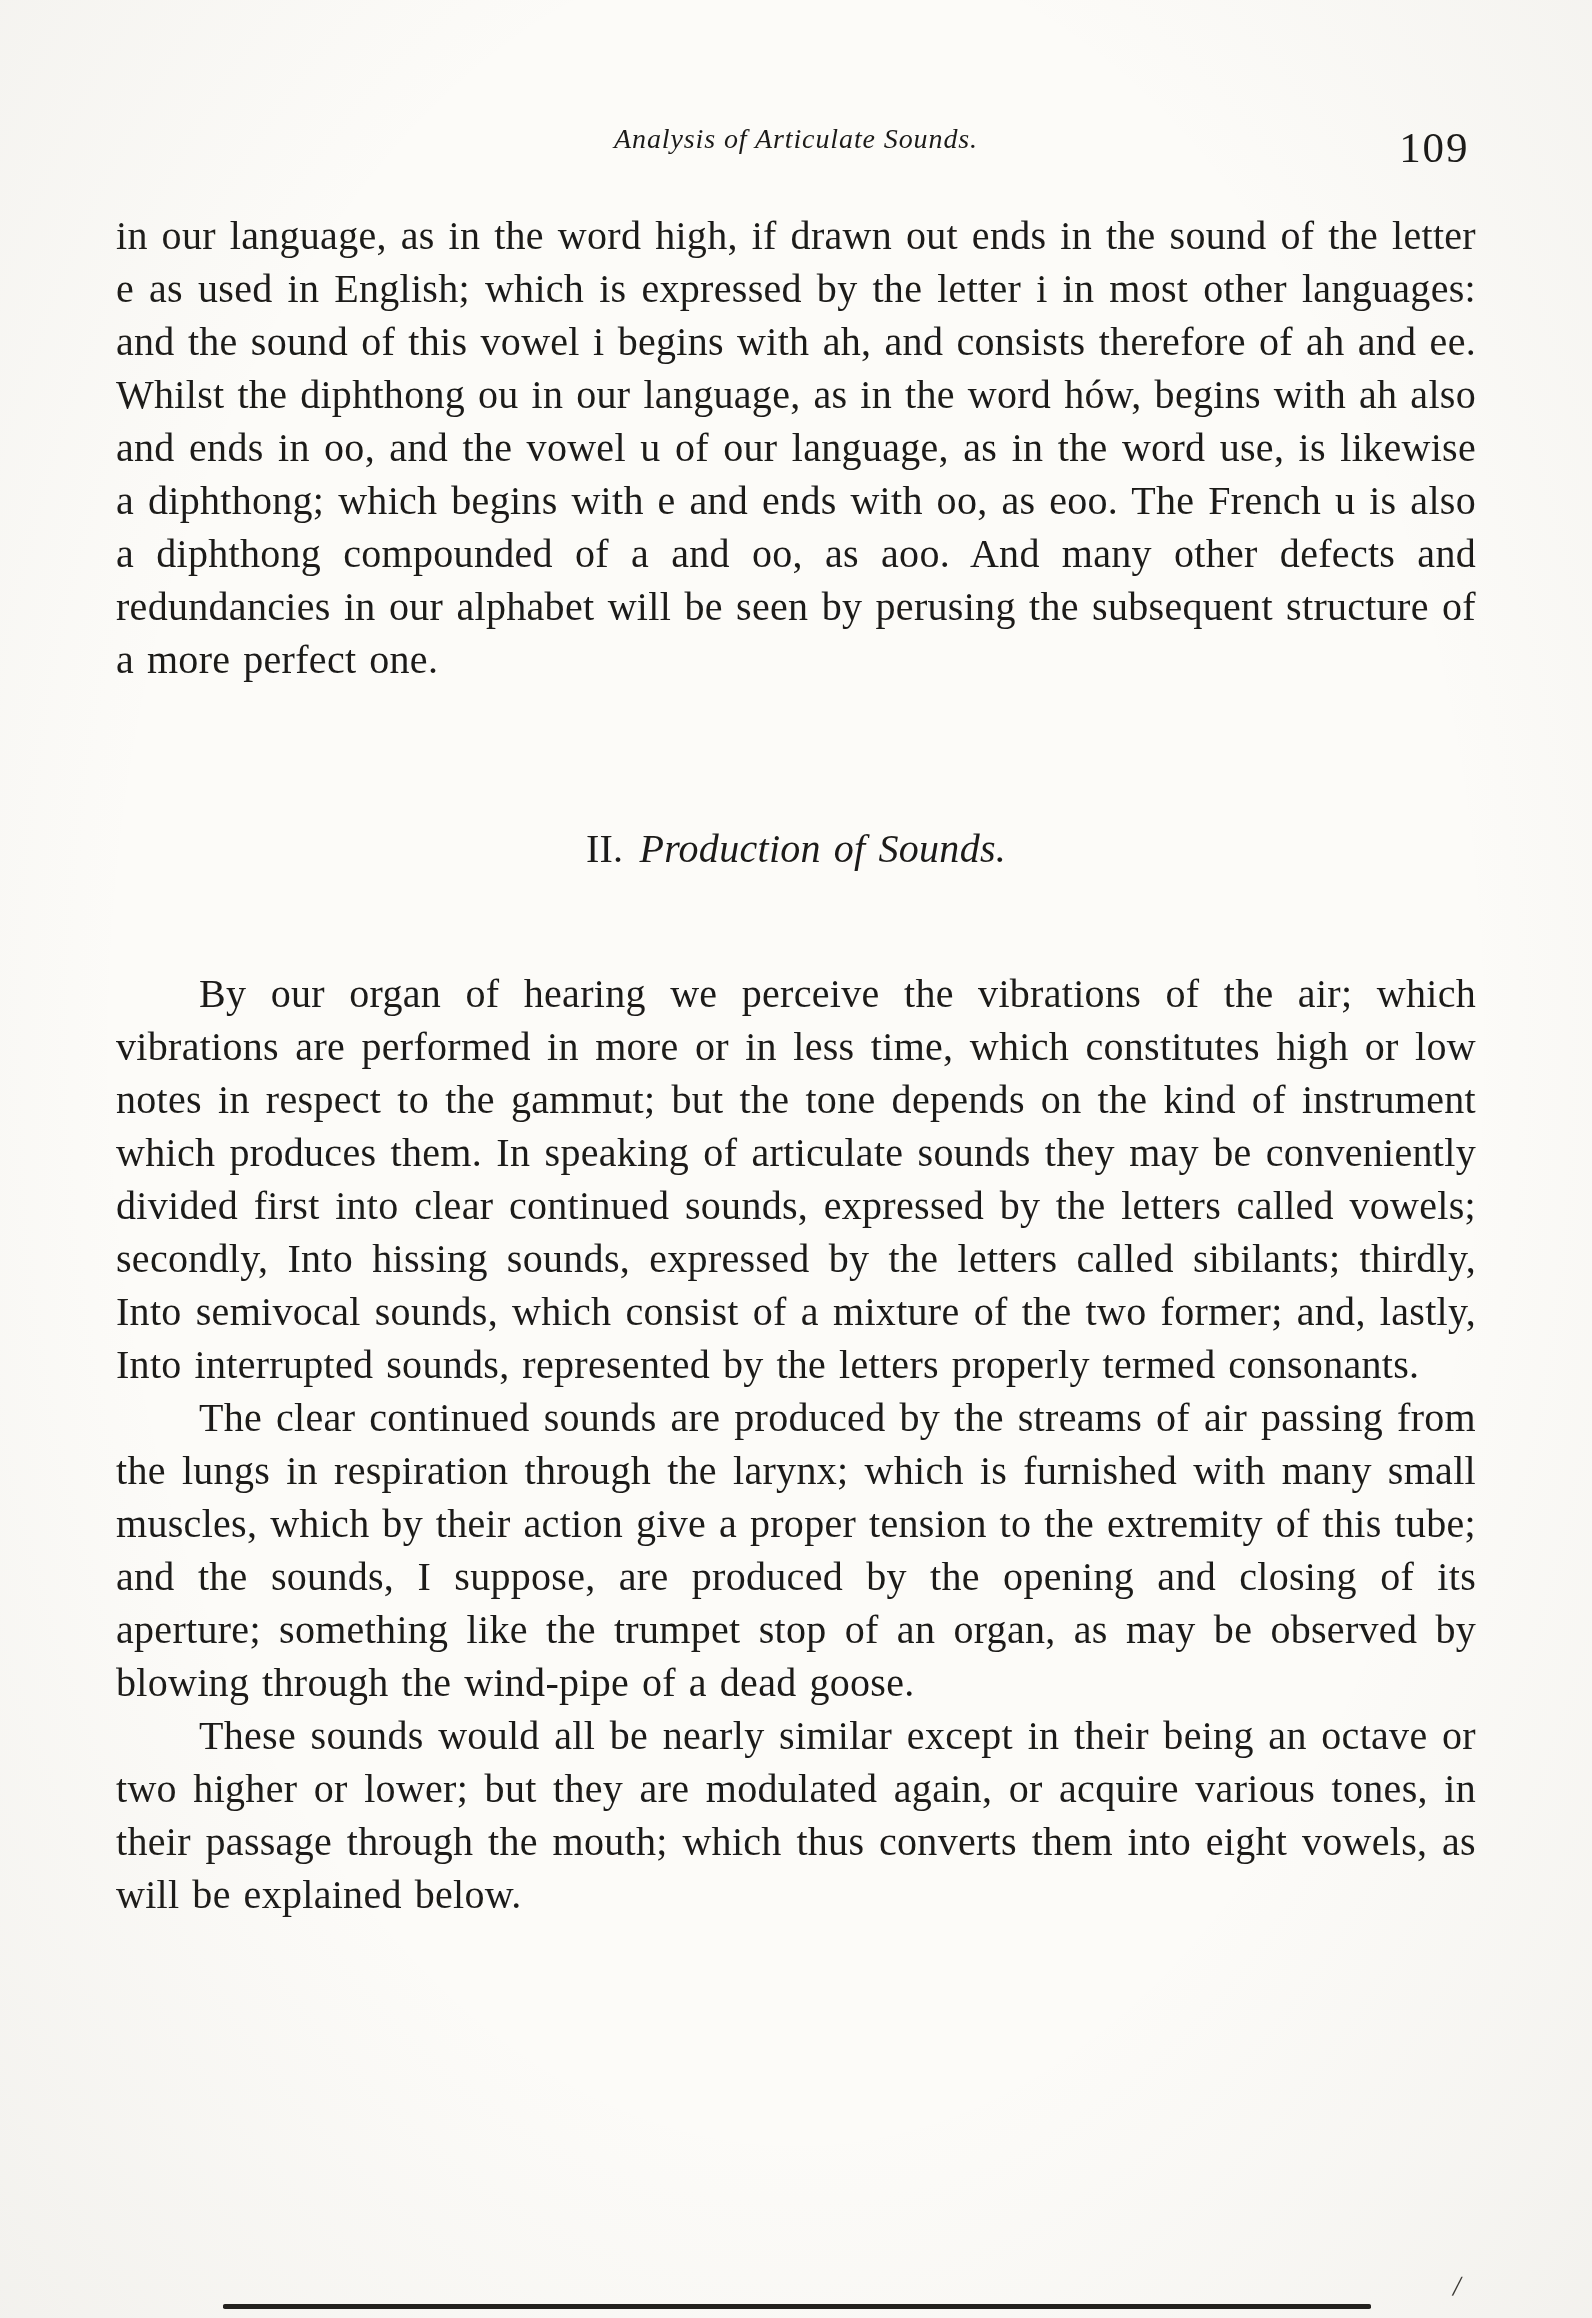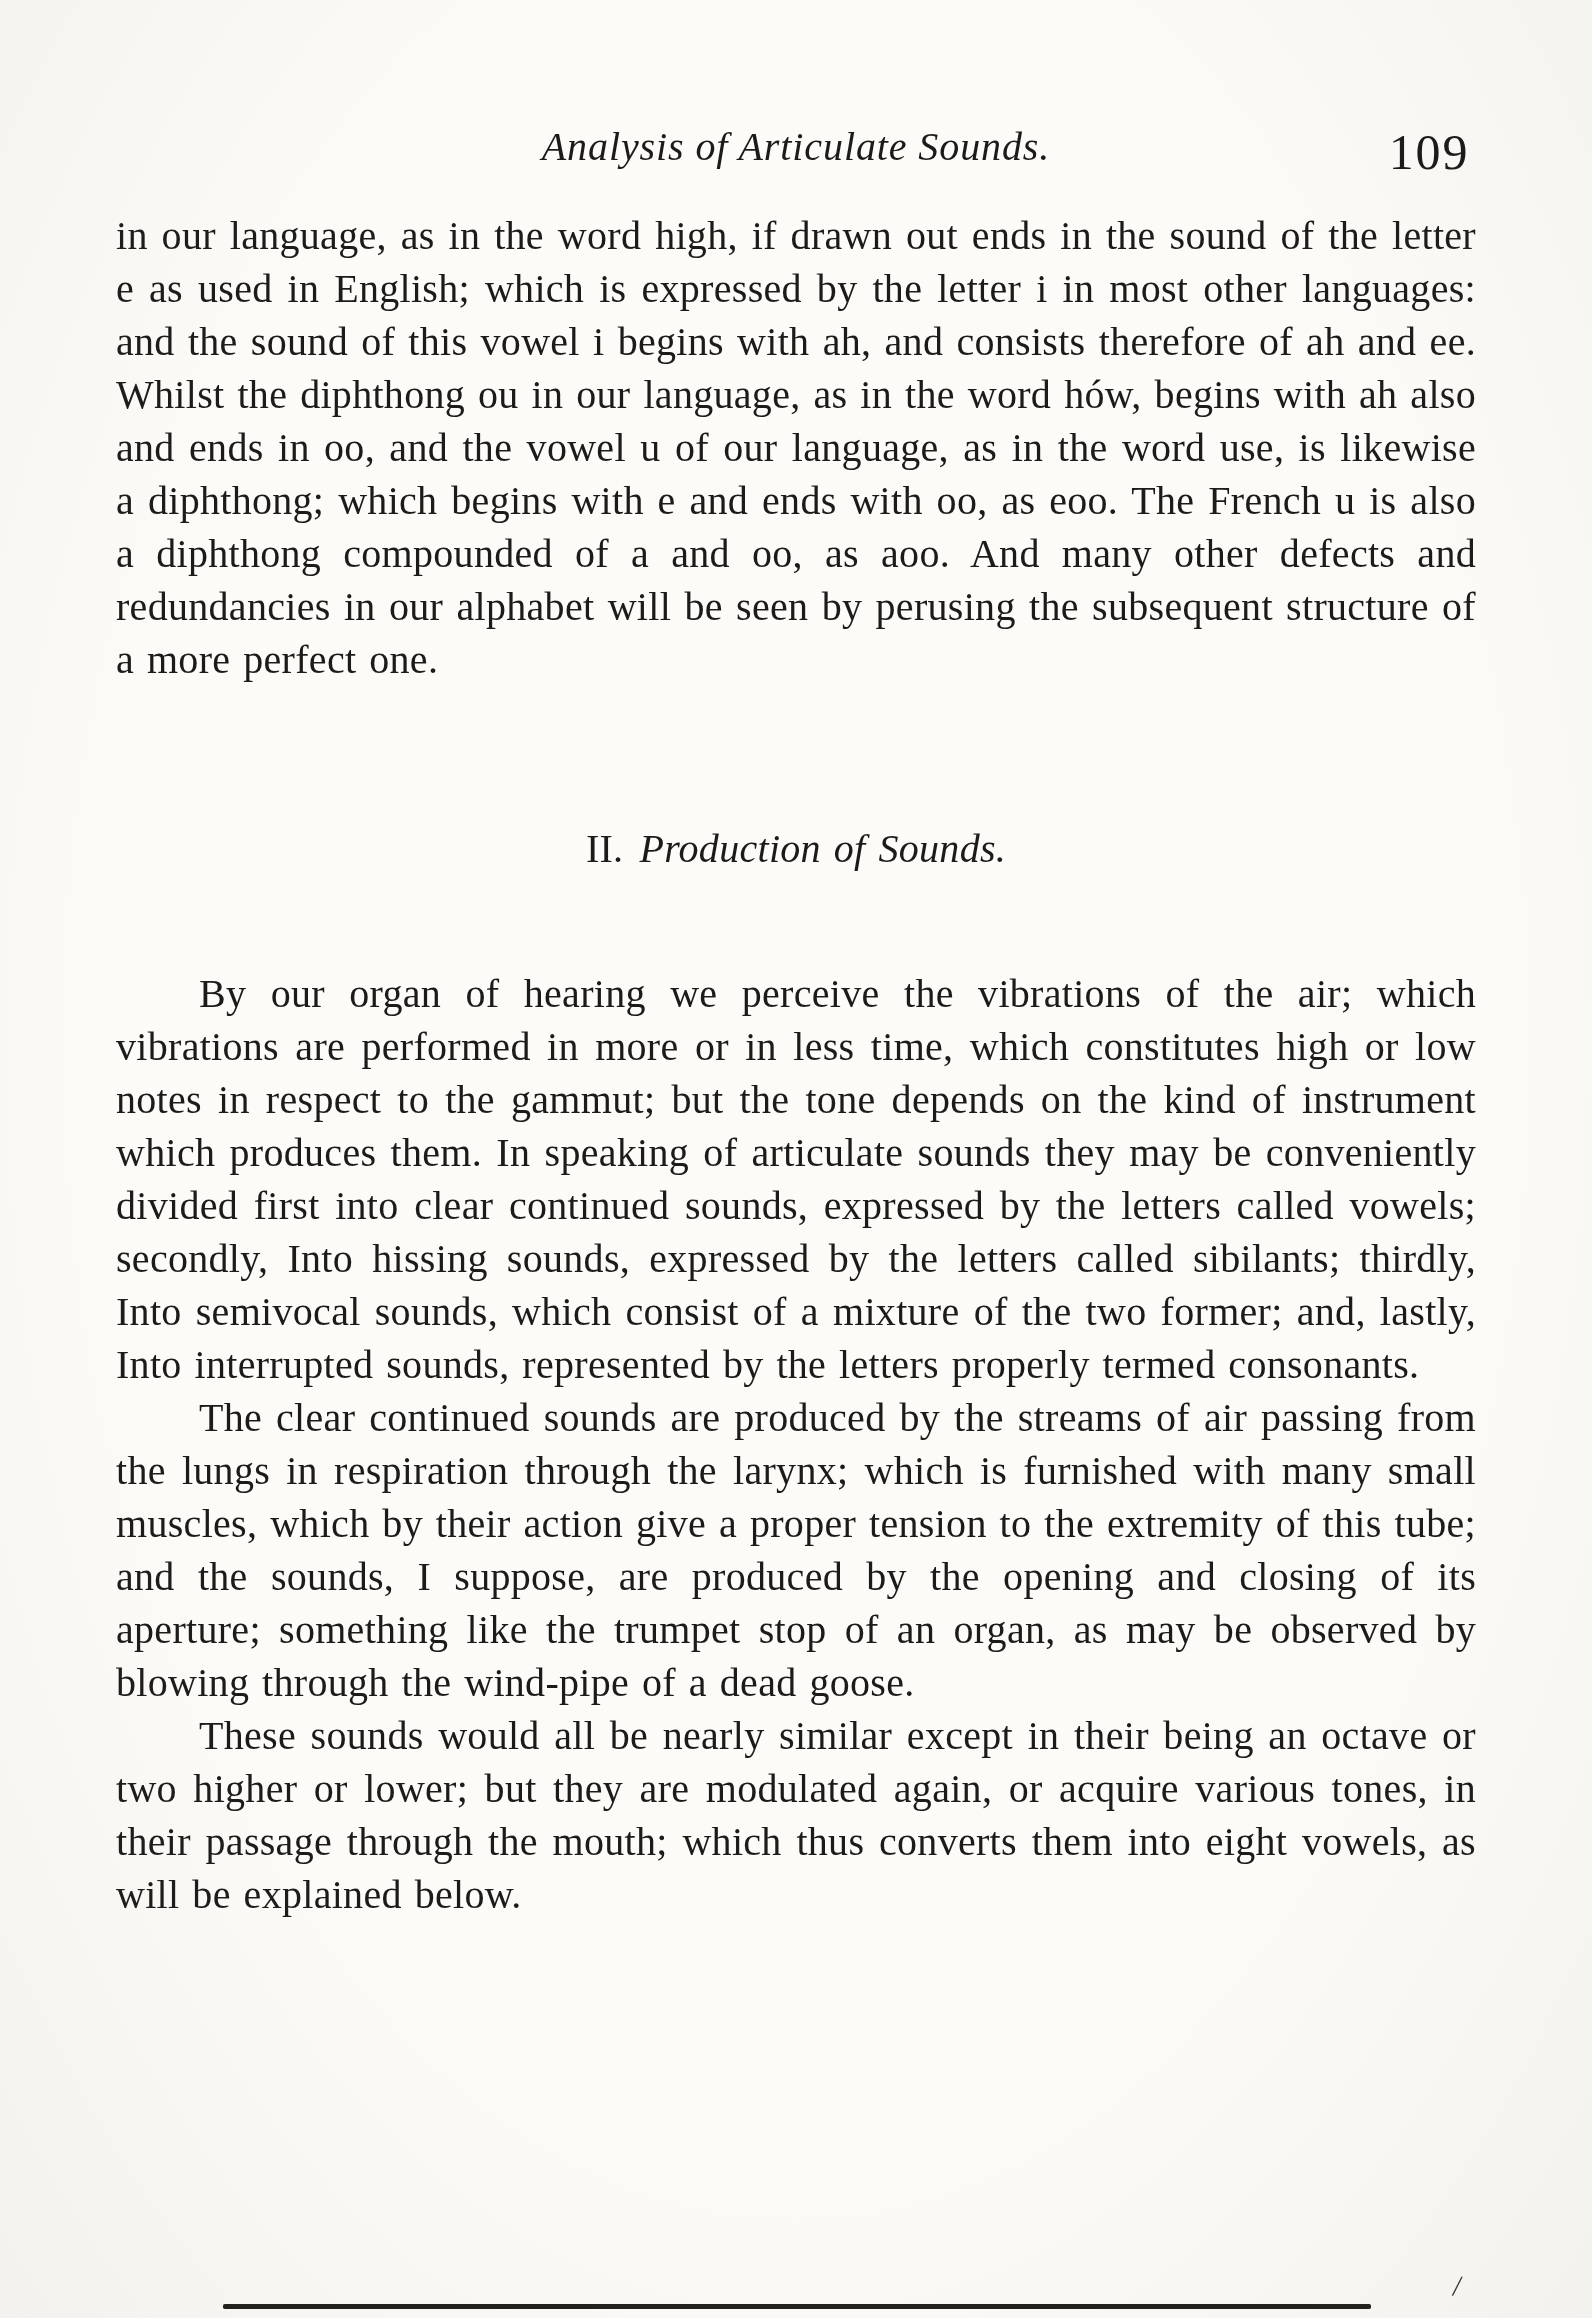--- a/index.html
+++ b/index.html
@@ -31,28 +31,28 @@
     position: relative;
     margin: 123px 114px 0 114px;
     height: 61px;
   }
   .head-title {
     position: absolute;
     left: 0;
     right: 0;
     text-align: center;
     font-style: italic;
-    font-size: 40px;
+    font-size: 28px;
     letter-spacing: 0.9px;
   }
   .head-page {
     position: absolute;
     right: 8.8px;
     top: 0;
-    font-size: 50px;
+    font-size: 43px;
     letter-spacing: 1.8px;
   }
   .text-block {
     margin: 24.5px 116px 0 116px;
     font-size: 40px;
     line-height: 53px;
     text-align: justify;
     letter-spacing: 0.3px;
     word-spacing: 2.6px;
   }

